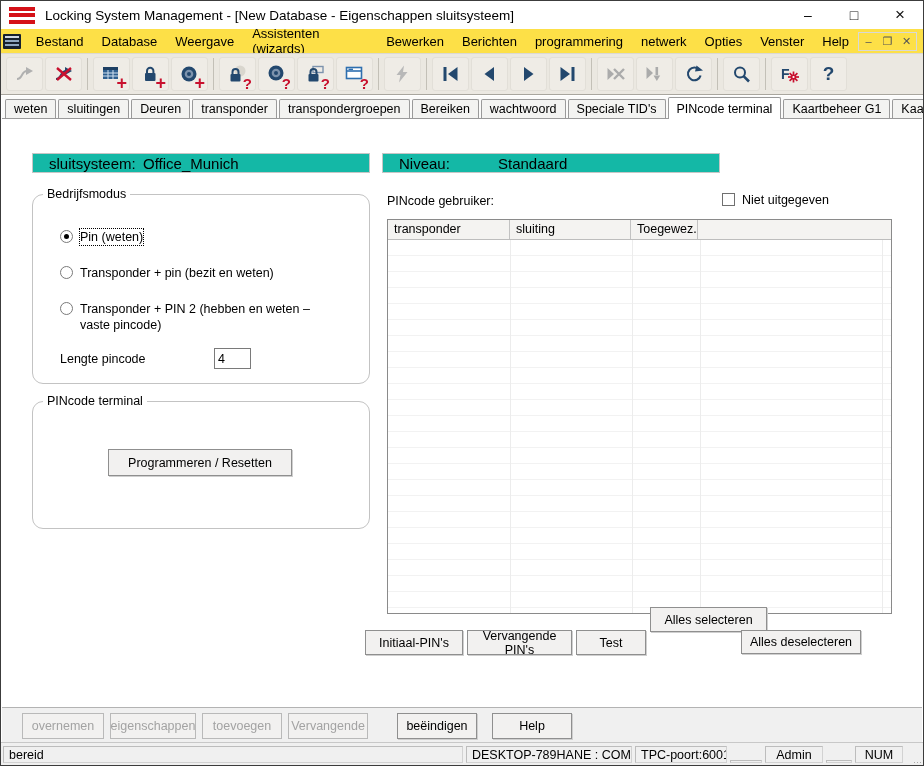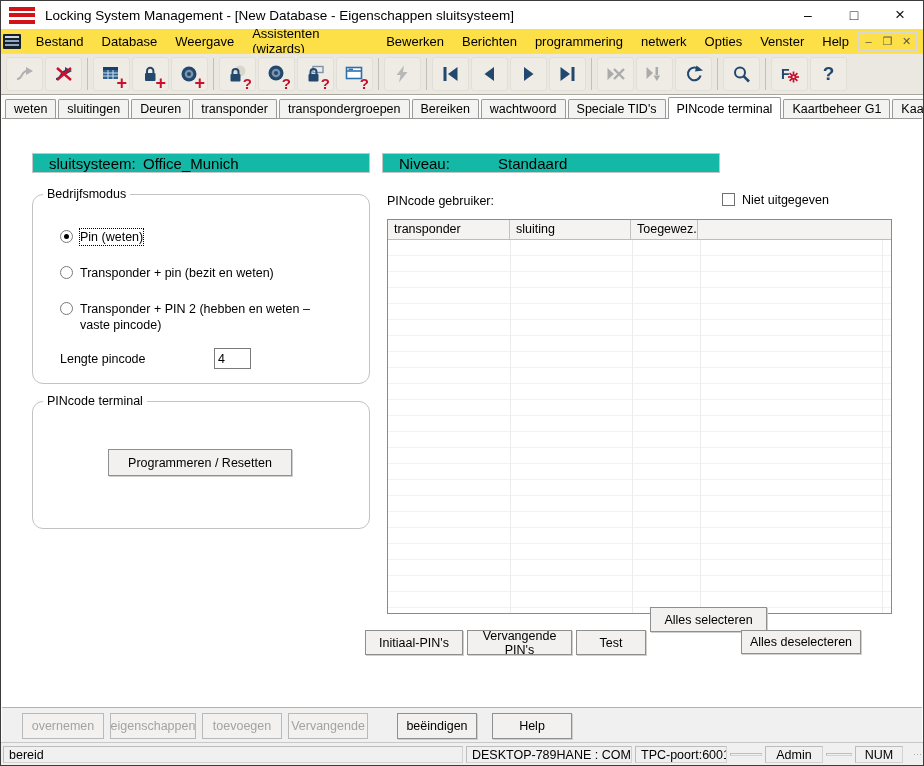--- a/index.html
+++ b/index.html
@@ -79,21 +79,21 @@
   .utable-body { position:absolute; top:20px; bottom:0; left:0; right:0;
     background:repeating-linear-gradient(to bottom, #fff 0 15px, #f2f2f2 15px 16px); }
   .vline { position:absolute; top:0; bottom:0; width:1px; background:#ececec; }
   
   .footer { position:absolute; top:706px; left:1px; right:1px; height:36px; background:#f0f0f0;
     border-top:1px solid #b3b3b3; }
   .footer .push-btn.disabled { color:#a3a3a3; border-color:#b9b9b9; box-shadow:none; }
   .u-first::first-letter { text-decoration:underline; }
   
   .statusbar { position:absolute; bottom:0; left:0; right:0; height:23px; background:#f0f0f0;
-    border-top:1px solid #c8c8c8; display:flex; align-items:center; padding:2px 2px 2px 2px;
+    border-top:1px solid #c8c8c8; display:flex; align-items:flex-end; padding:2px 2px 2px 2px;
     font-size:12.5px; }
   .sb-pane { border:1px solid #d2d2d2; border-top-color:#bdbdbd; border-left-color:#bdbdbd;
     background:#f0f0f0; margin-right:3px; padding:1px 5px 0 5px; white-space:nowrap; overflow:hidden; }
   .sb-msg { flex:1; }
   .sb-grip { width:15px; border:none; margin:0;
     background:linear-gradient(135deg, transparent 0 55%, #aaa 55% 62%, transparent 62% 72%, #aaa 72% 79%, transparent 79% 89%, #aaa 89% 96%, transparent 96%); }
   svg { display:block; }
 </style>
 </head>
 <body>

